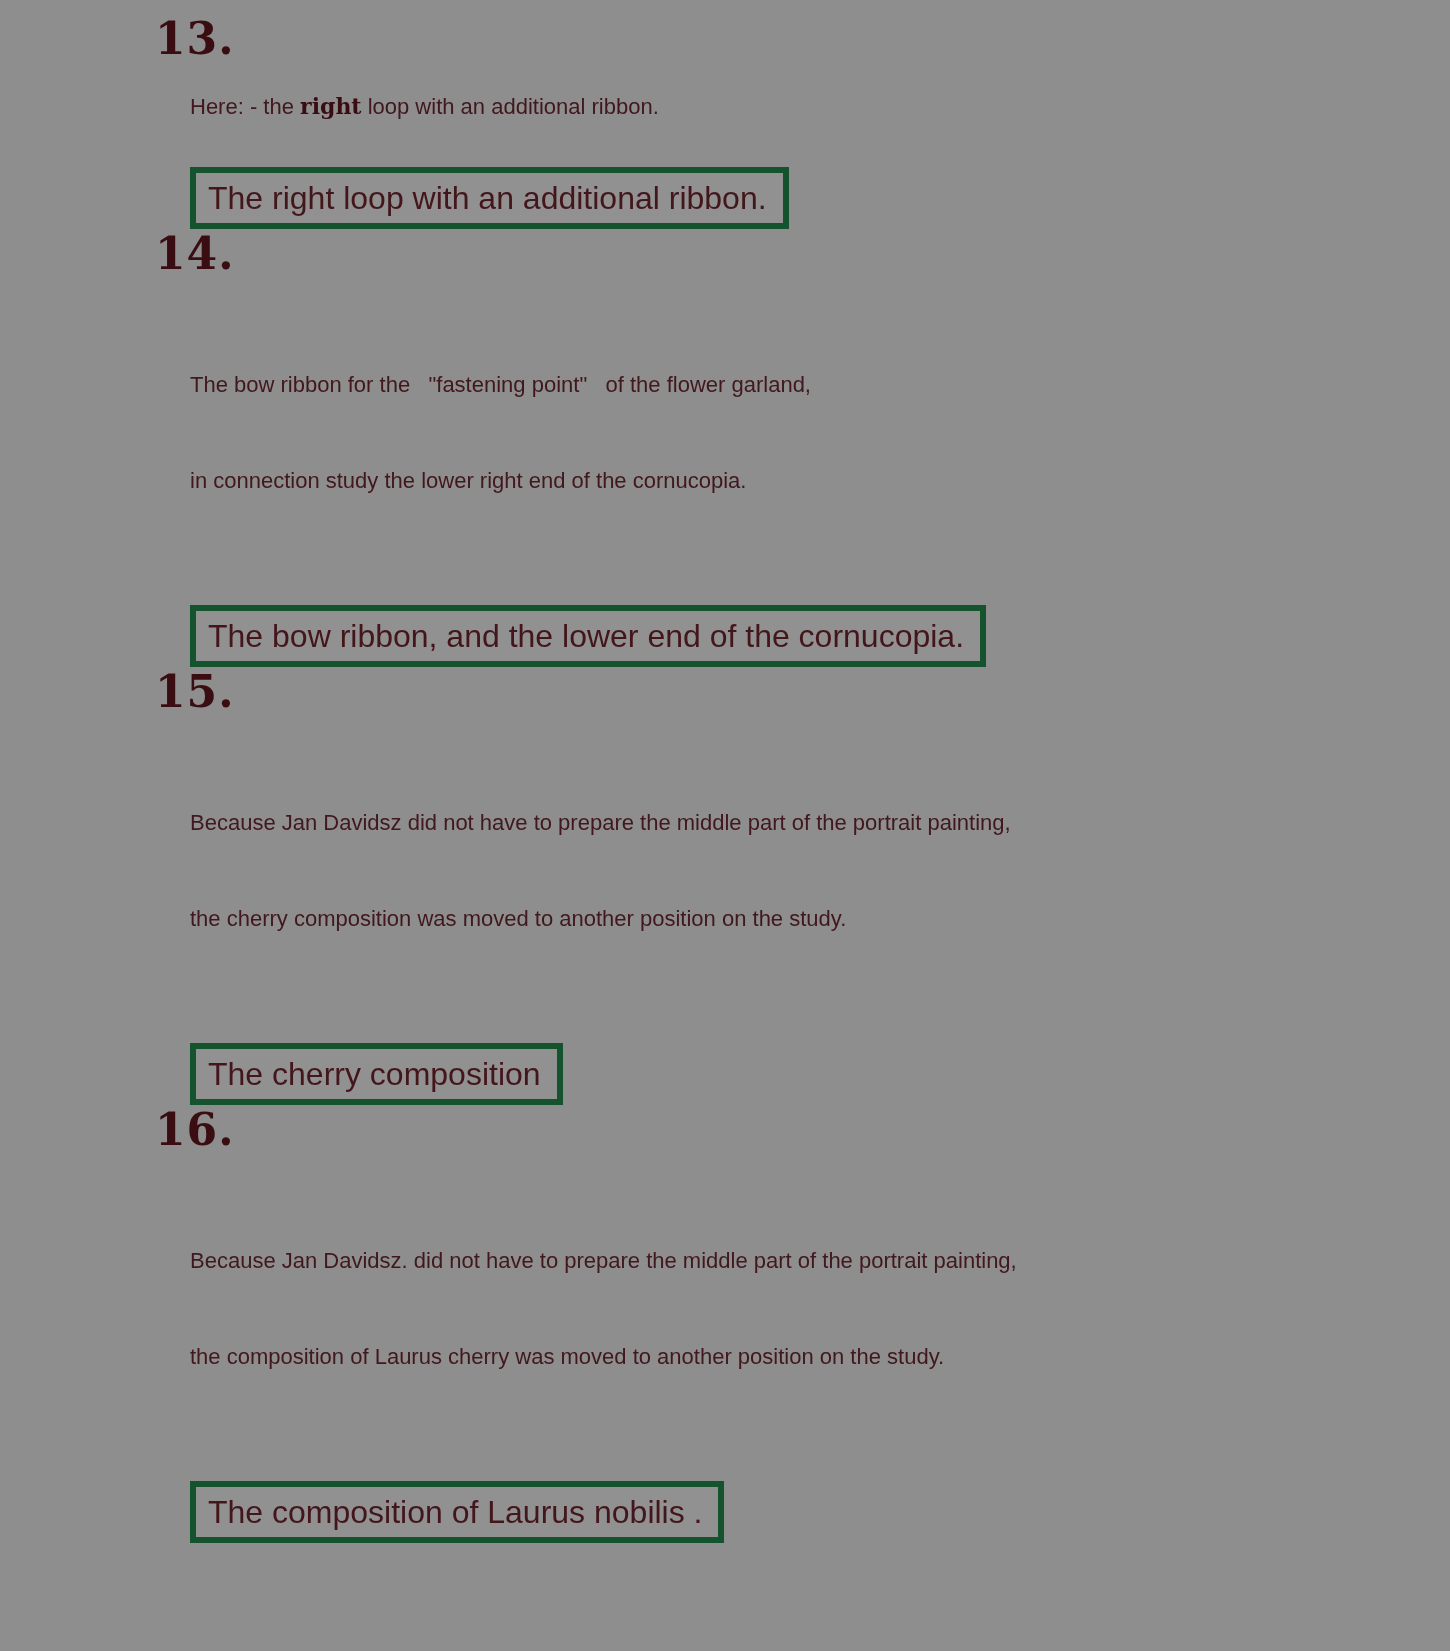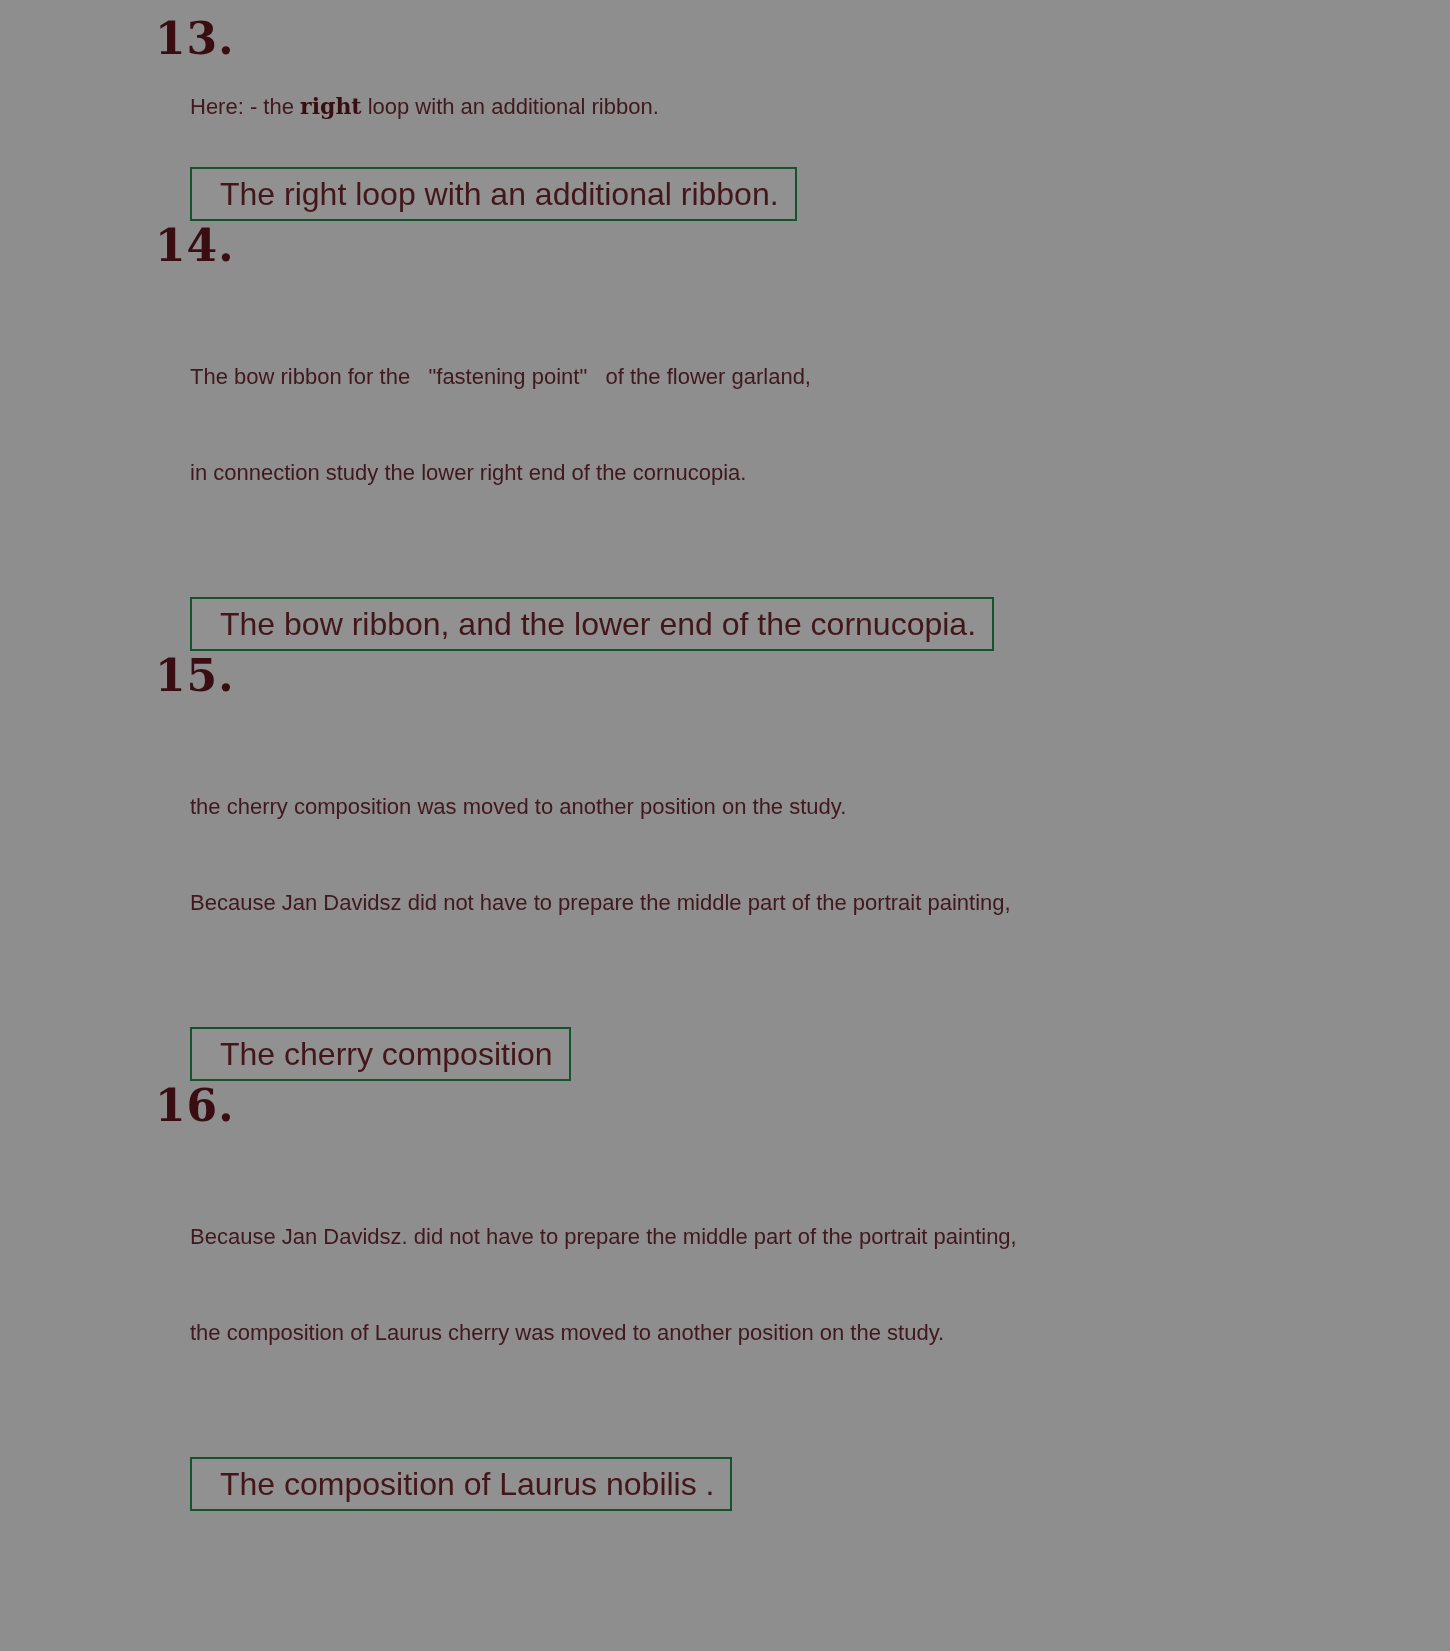--- a/index.html
+++ b/index.html
@@ -39,22 +39,22 @@
     font-family: "DejaVu Serif", serif;
     font-weight: bold;
     color: #380c11;
   }
   .body-line {
     white-space: pre-wrap;
   }
   .caption-box {
     display: inline-block;
     margin: 44px 0 0 190px;
-    border: 2px solid #14532d;
-    padding: 6px 16px 6px 28px;
+    border: 6px solid #14532d;
+    padding: 6px 16px 6px 12px;
     font-size: 32px;
     line-height: 38px;
     color: #43161b;
     background: rgba(255,255,255,0.03);
   }
 </style>
 </head>
 <body>
 
 <div class="page">
@@ -74,22 +74,22 @@
       <div class="body-line">in connection study the lower right end of the cornucopia.</div>
     </div>
     <div><div class="caption-box">
       <div class="body-line">The bow ribbon, and the lower end of the cornucopia.</div>
     </div></div>
   </div>
 
   <div class="section">
     <div class="section-number">15.</div>
     <div class="body-text">
+      <div class="body-line">Because Jan Davidsz did not have to prepare the middle part of the portrait painting,</div>
       <div class="body-line">the cherry composition was moved to another position on the study.</div>
-      <div class="body-line">Because Jan Davidsz did not have to prepare the middle part of the portrait painting,</div>
     </div>
     <div><div class="caption-box">
       <div class="body-line">The cherry composition</div>
     </div></div>
   </div>
 
   <div class="section">
     <div class="section-number">16.</div>
     <div class="body-text">
       <div class="body-line">Because Jan Davidsz. did not have to prepare the middle part of the portrait painting,</div>

